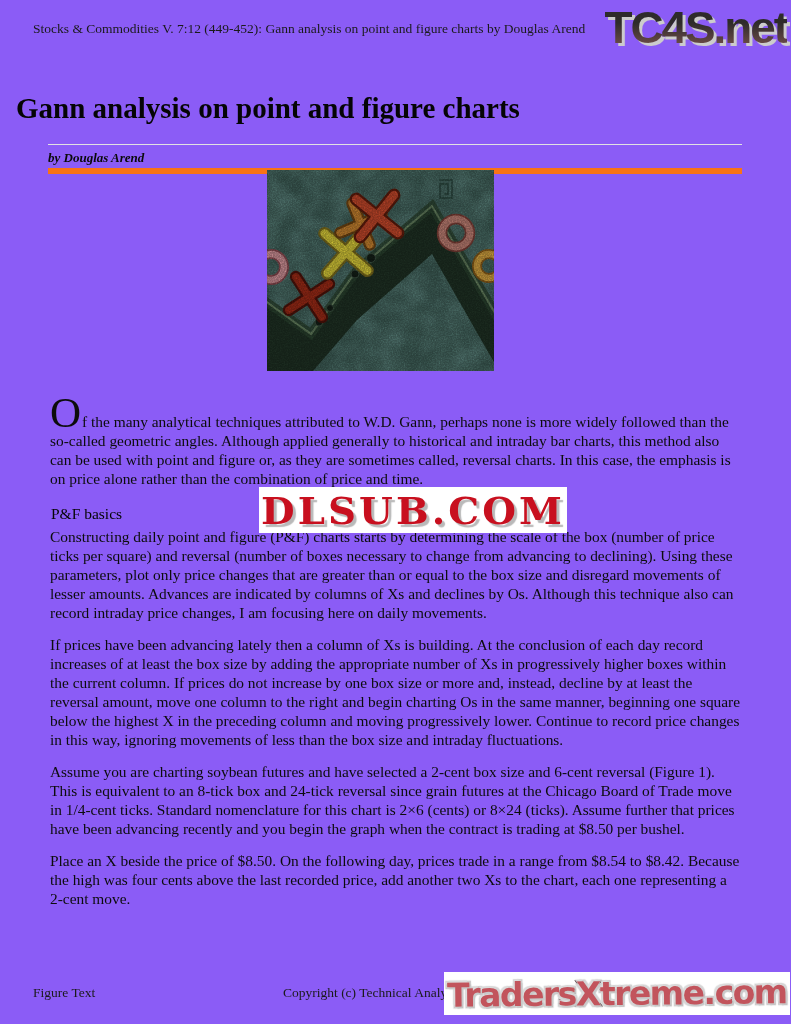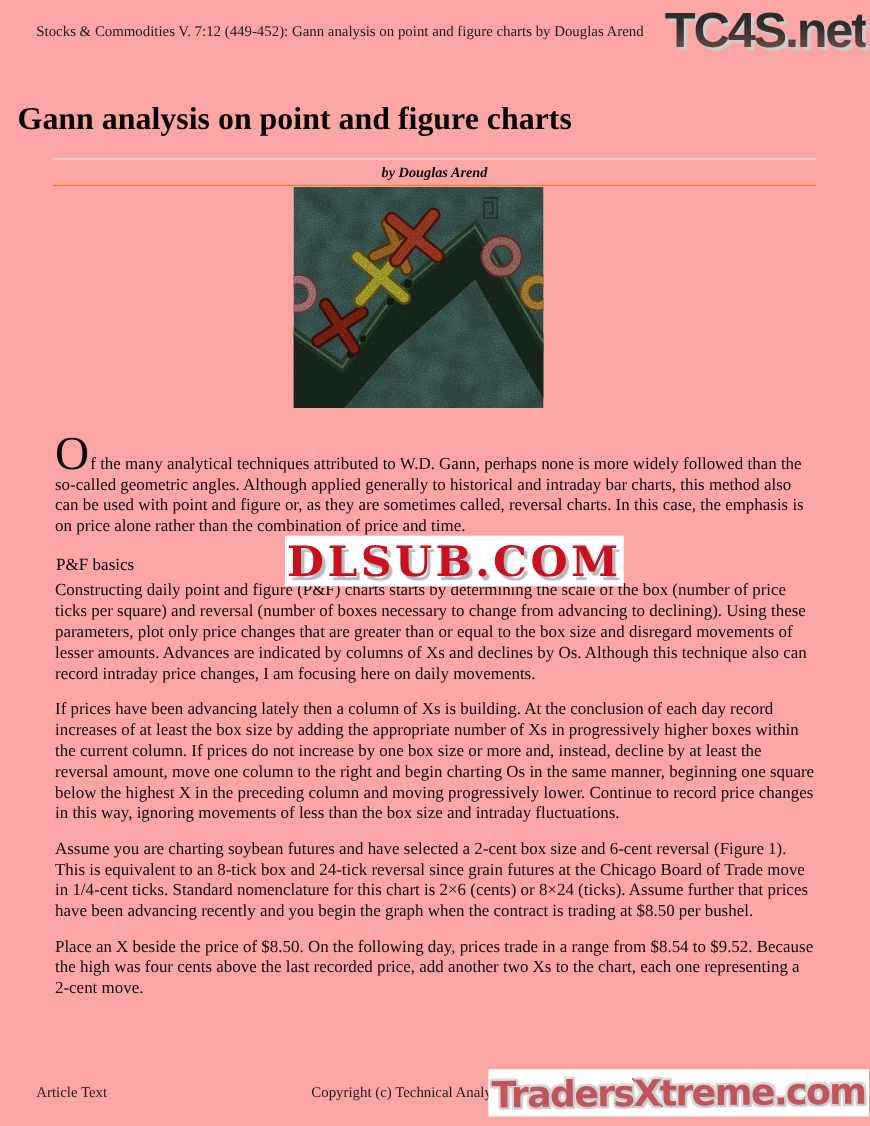--- a/index.html
+++ b/index.html
@@ -1,32 +1,32 @@
 <!DOCTYPE html>
 <html style="--tc4s-top: #2e2b2b; --tc4s-bottom: #7d5450; --dlsub-red: #c8101f; --tx-red: #c2545c; --tx-outline: #40272b; --art-teal: #3f5f58; --art-beam: #1f3124; --x-darkred: #9b2a16; --x-yellow: #d5c838; --x-orange: #c4802e; --x-redorange: #c2472a; --o-pink: #cf9096; --o-copper: #bd7e72; --o-gold: #d2a23f;"><head>
 <meta charset="utf-8">
 <style>
   html,body{margin:0;padding:0;}
   body{width:791px;height:1024px;background:#ffffff;font-family:"Liberation Serif",serif;color:#111;}
-  .page{position:relative;width:791px;height:1024px;overflow:hidden;background:#fca5a5;}
+  .page{position:relative;width:791px;height:1024px;overflow:hidden;background:#8b5cf6;}
 
   .cite{position:absolute;left:33px;top:21px;font-size:13.5px;color:#1a1a1a;white-space:nowrap;}
 
   .tc4s{position:absolute;top:2px;right:4px;font-family:"Liberation Sans",sans-serif;
         font-weight:900;font-size:45px;letter-spacing:-2px;
         background:linear-gradient(var(--tc4s-top) 40%, var(--tc4s-bottom) 95%);
         -webkit-background-clip:text;background-clip:text;color:transparent;
         filter:drop-shadow(3px 3px 0 #cccccc);transform:scaleX(1.02);transform-origin:right top;}
 
   .title{position:absolute;top:92px;left:16px;width:100%;margin:0;text-align:left;
          font-weight:bold;font-size:29px;color:#050505;}
 
   .byline-wrap{position:absolute;top:144px;left:48px;width:694px;
-         border-top:1px solid #e2e2e2;border-bottom:1px solid #f97316;
-         text-align:center;padding:3px 0 2px 0;}
+         border-top:1px solid #e2e2e2;border-bottom:6px solid #f97316;
+         padding:3px 0 2px 0;}
   .byline{font-weight:bold;font-style:italic;font-size:13px;color:#0a0a0a;}
 
   .art{position:absolute;left:267px;top:170px;width:227px;height:201px;display:block;}
 
   .content{position:absolute;left:50px;top:382px;width:691px;}
   .p{margin:4px 0 13px 0;font-size:15.4px;line-height:19px;color:#0c0c0c;}
   .intro{padding-top:26px;}
   .dropcap{font-size:43px;line-height:0;padding-right:1px;font-family:"Liberation Serif",serif;}
   .h2{margin:17px 0 1px 0;padding-left:1px;font-size:15.5px;font-weight:normal;color:#050505;}
 
@@ -119,26 +119,26 @@
 
     <rect width="227" height="201" filter="url(#grain)" opacity="0.32"></rect>
   </svg>
 
   <div class="content">
     <p class="p intro"><span class="dropcap">O</span><span>f the many analytical techniques attributed to W.D. Gann, perhaps none is more widely followed than the so-called geometric angles. Although applied generally to historical and intraday bar charts, this method also can be used with point and figure or, as they are sometimes called, reversal charts. In this case, the emphasis is on price alone rather than the combination of price and time.</span></p>
     <h2 class="h2">P&amp;F basics</h2>
     <p class="p">Constructing daily point and figure (P&amp;F) charts starts by determining the scale of the box (number of price ticks per square) and reversal (number of boxes necessary to change from advancing to declining). Using these parameters, plot only price changes that are greater than or equal to the box size and disregard movements of lesser amounts. Advances are indicated by columns of Xs and declines by Os. Although this technique also can record intraday price changes, I am focusing here on daily movements.</p>
     <p class="p">If prices have been advancing lately then a column of Xs is building. At the conclusion of each day record increases of at least the box size by adding the appropriate number of Xs in progressively higher boxes within the current column. If prices do not increase by one box size or more and, instead, decline by at least the reversal amount, move one column to the right and begin charting Os in the same manner, beginning one square below the highest X in the preceding column and moving progressively lower. Continue to record price changes in this way, ignoring movements of less than the box size and intraday fluctuations.</p>
     <p class="p">Assume you are charting soybean futures and have selected a 2-cent box size and 6-cent reversal (Figure 1). This is equivalent to an 8-tick box and 24-tick reversal since grain futures at the Chicago Board of Trade move in 1/4-cent ticks. Standard nomenclature for this chart is 2×6 (cents) or 8×24 (ticks). Assume further that prices have been advancing recently and you begin the graph when the contract is trading at $8.50 per bushel.</p>
-    <p class="p">Place an X beside the price of $8.50. On the following day, prices trade in a range from $8.54 to $9.52. Because the high was four cents above the last recorded price, add another two Xs to the chart, each one representing a 2-cent move.</p>
+    <p class="p">Place an X beside the price of $8.50. On the following day, prices trade in a range from $8.54 to $8.42. Because the high was four cents above the last recorded price, add another two Xs to the chart, each one representing a 2-cent move.</p>
   </div>
 
   <div class="dlsub">
     <span>DLSUB.COM</span>
   </div>
 
-  <div class="foot-left">Article Text</div>
+  <div class="foot-left">Figure Text</div>
   <div class="foot-copy">Copyright (c) Technical Analysis Inc.</div>
   <div class="tx">
     <span>TradersXtreme.com</span>
   </div>
 
 </div>
 
 </body></html>

